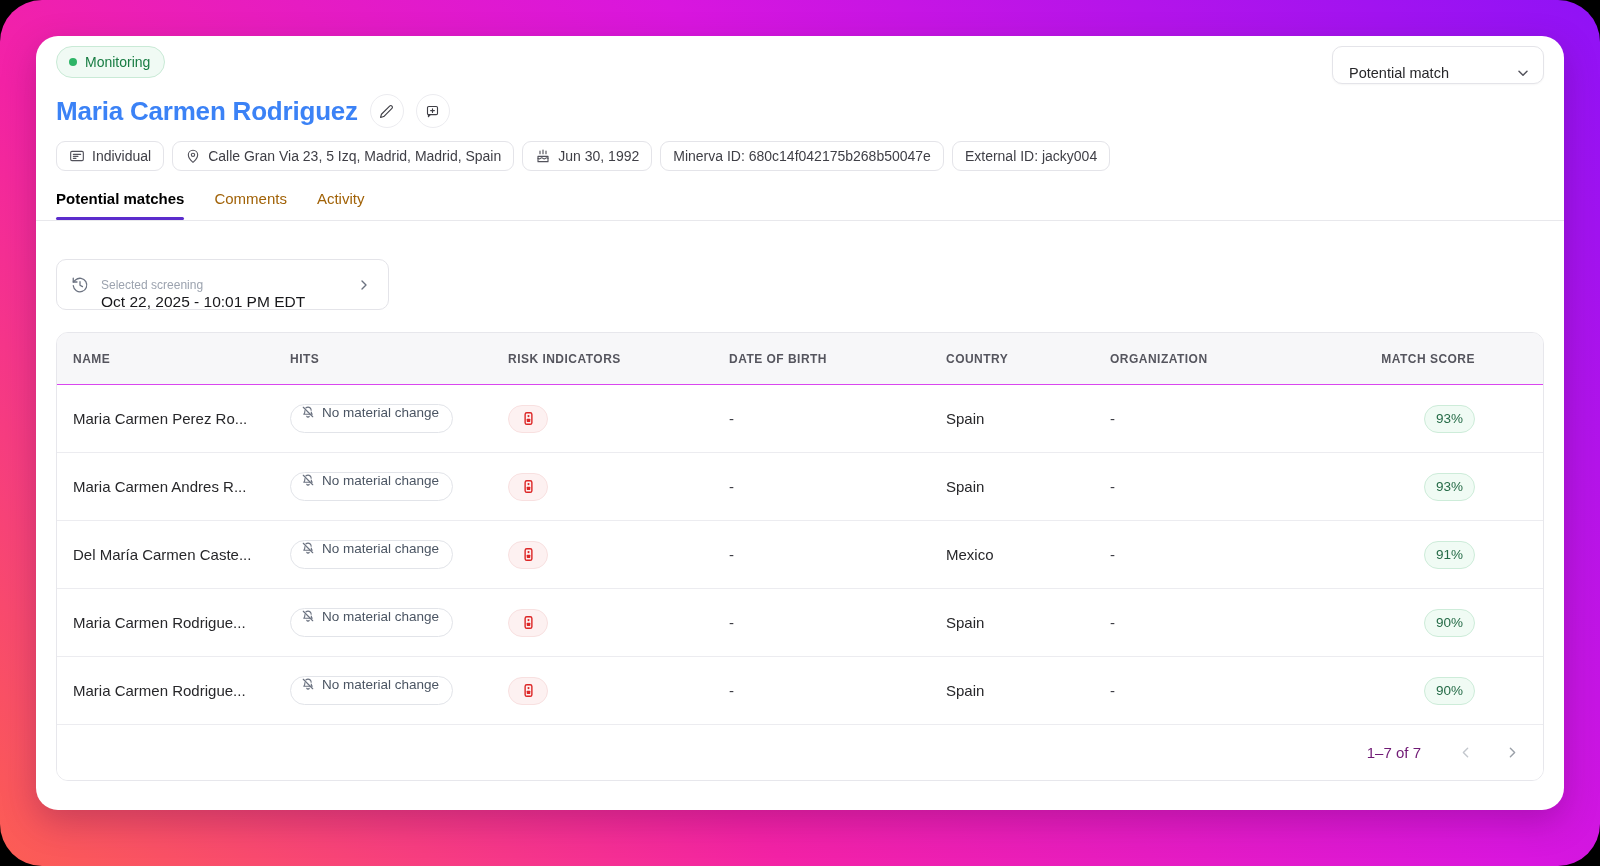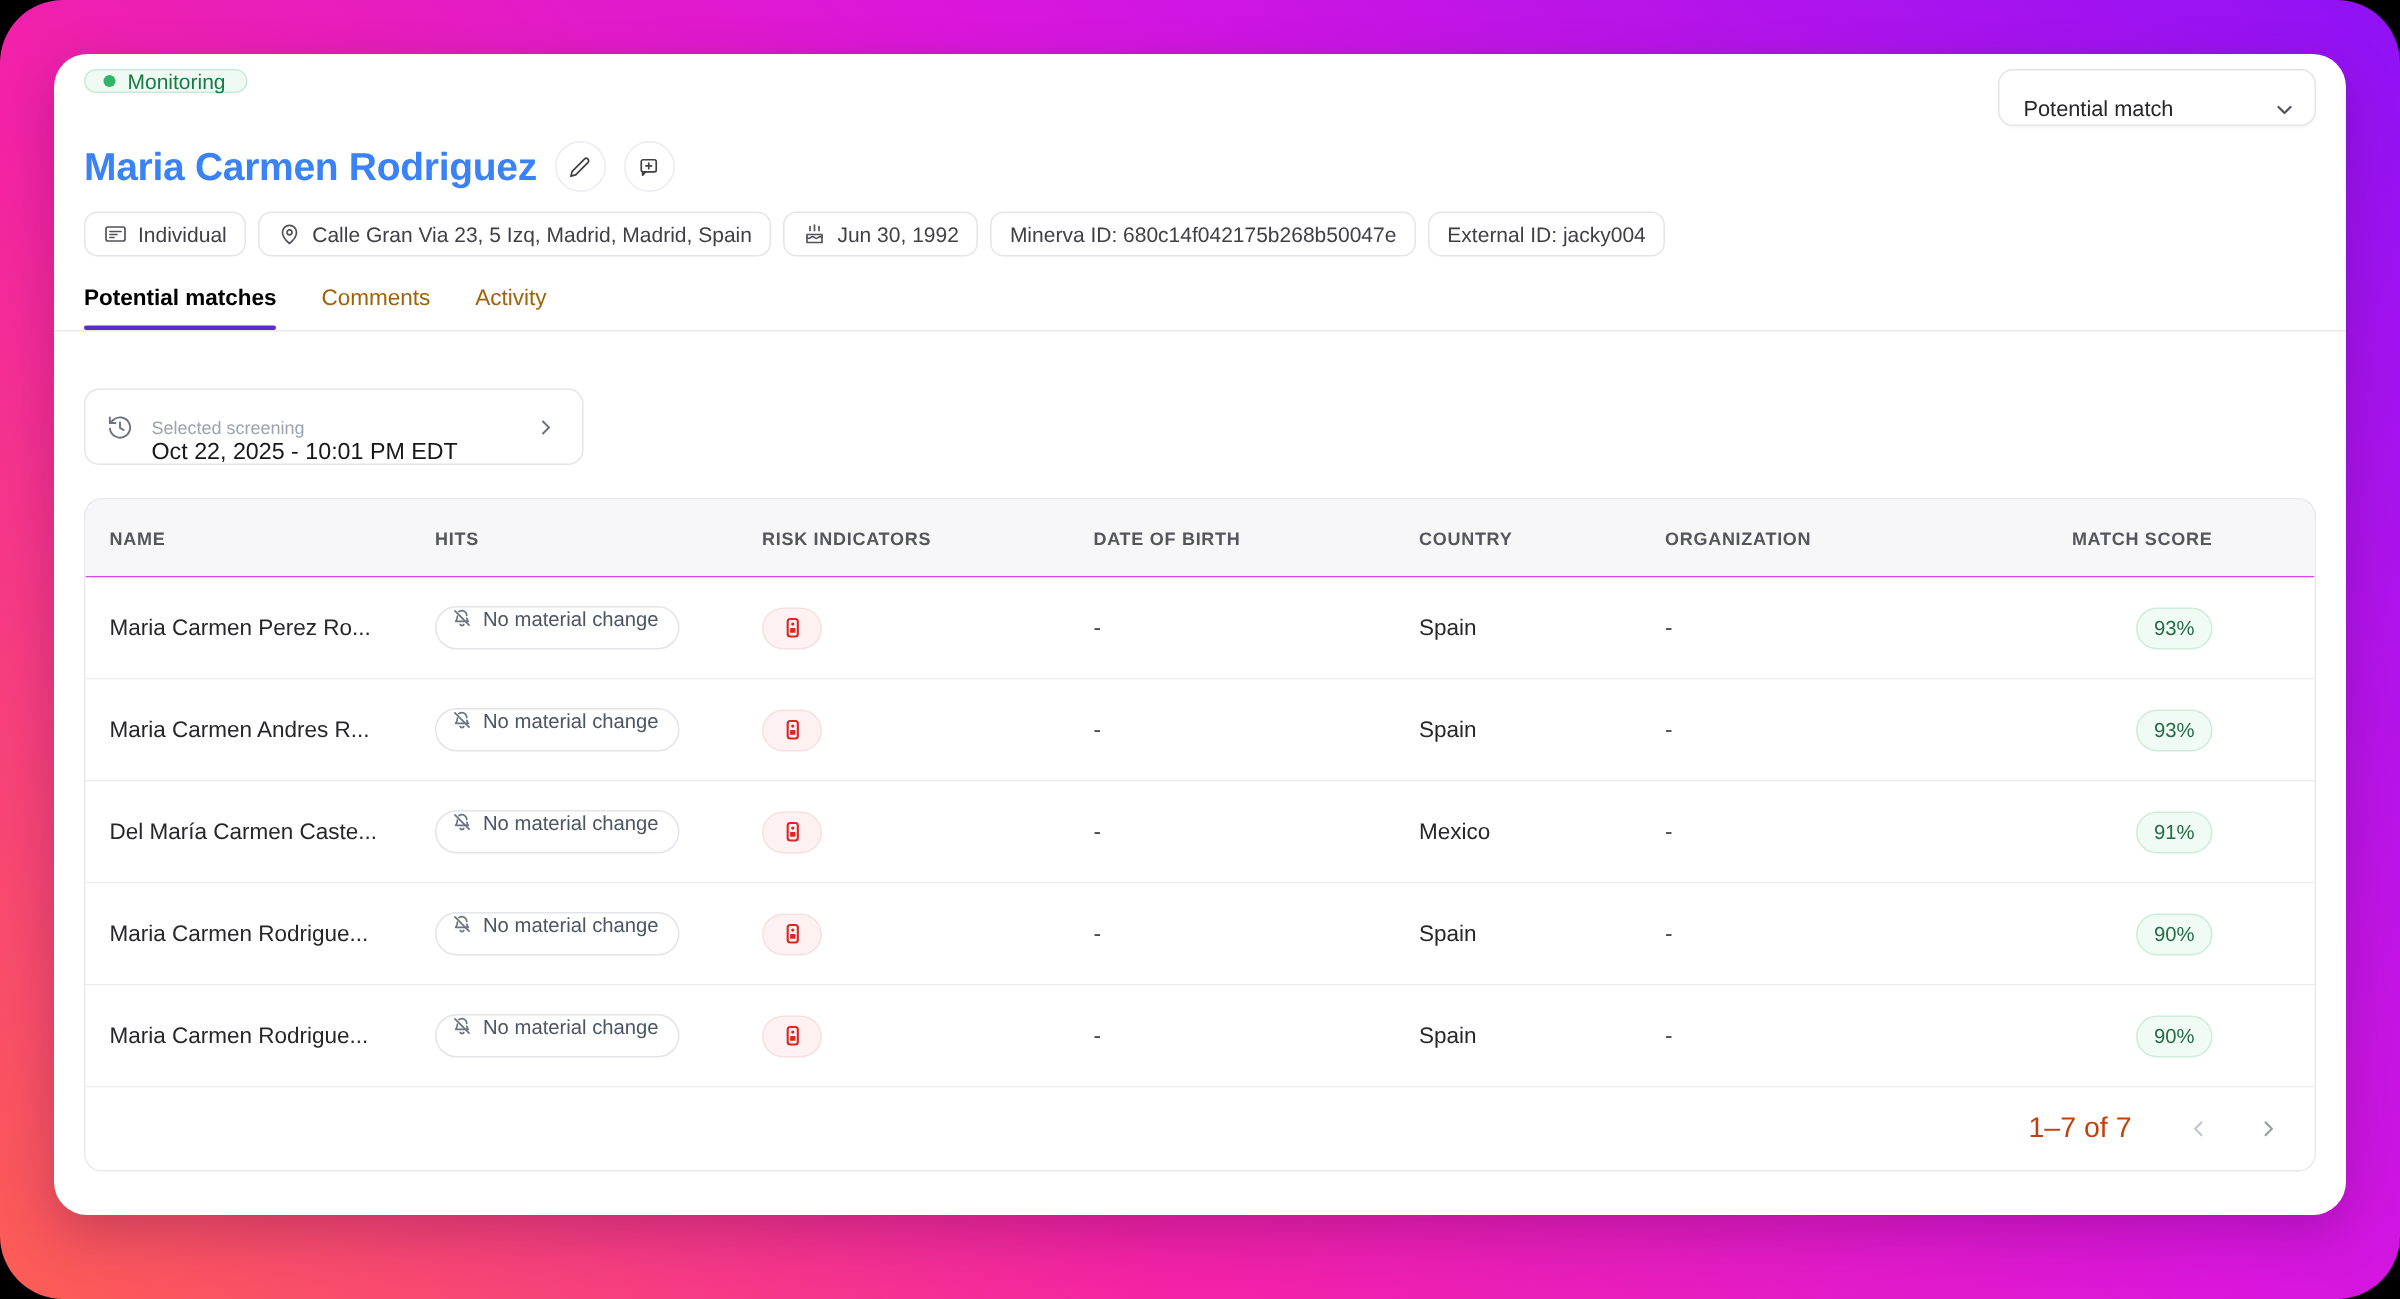--- a/index.html
+++ b/index.html
@@ -20,21 +20,21 @@
     background:#fff;
     border-radius:22px;
     box-shadow:0 12px 34px rgba(60,0,60,.25);
     padding:0;
   }
   
   .card-head { padding:10px 20px 0 20px; }
   .head-row1 { display:flex; justify-content:space-between; align-items:flex-start; }
   .badge-monitoring {
     display:inline-flex; align-items:center; gap:8px;
-    height:16px; padding:0 14px 0 12px;
+    height:32px; padding:0 14px 0 12px;
     background:#f0faf4; border:1px solid #c9ead6; border-radius:999px;
     color:#177c42; font-size:14px;
   }
   .badge-monitoring .dot { width:8px; height:8px; border-radius:50%; background:#2eb567; }
   .select-pill {
     display:flex; align-items:center; justify-content:space-between;
     width:212px; height:38px; padding:16px 12px 0 16px;
     border:1px solid #e4e4e9; border-radius:10px;
     background:#fff; color:#27272a; font-size:14.5px;
     box-shadow:0 1px 2px rgba(0,0,0,.04);
@@ -116,21 +116,21 @@
   .score-badge {
     display:inline-flex; align-items:center; justify-content:center;
     height:28px; padding:0 11px;
     background:#f0fbf4; border:1px solid #cdecd9; border-radius:999px;
     font-size:13.5px; color:#256b47; font-weight:400;
   }
   .tfoot {
     height:55px; display:flex; align-items:center; justify-content:flex-end;
     gap:36px; padding:0 22px; background:#fff;
   }
-  .page-range { font-size:19px; color:#c2410c;margin-left:38px; }
+  .page-range { font-size:15px; color:#701a75;margin-left:38px; }
   .pager { display:flex; gap:30px; }
   .pager-btn { display:flex; align-items:center; cursor:pointer; }
   .pager-btn.prev { color:#c3c7cd; }
   .pager-btn.next { color:#9aa0a8; }
 </style>
 </head>
 <body>
 
 <div class="bg-gradient"></div>
 

